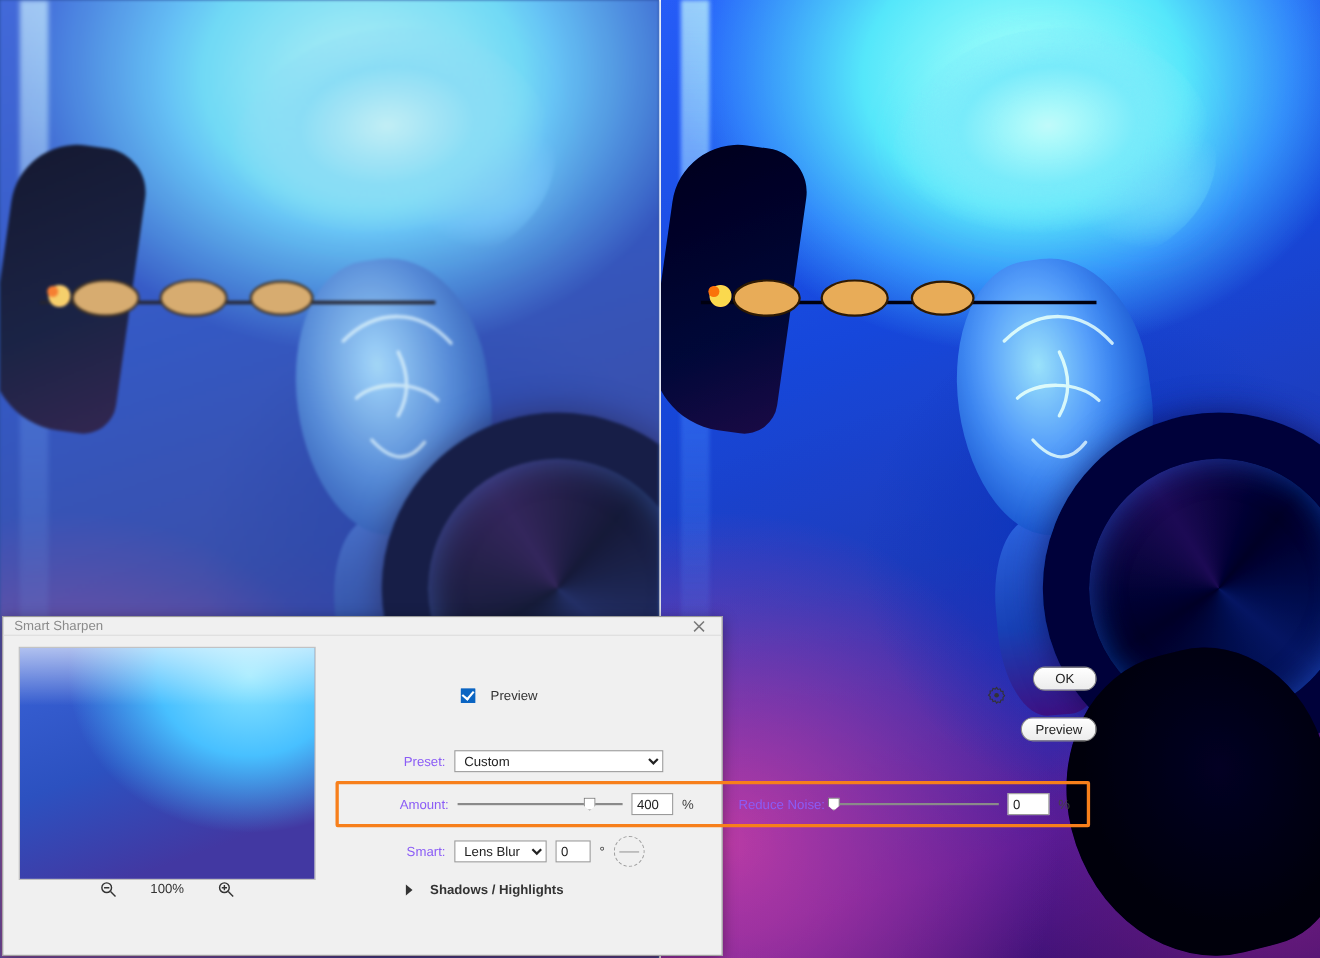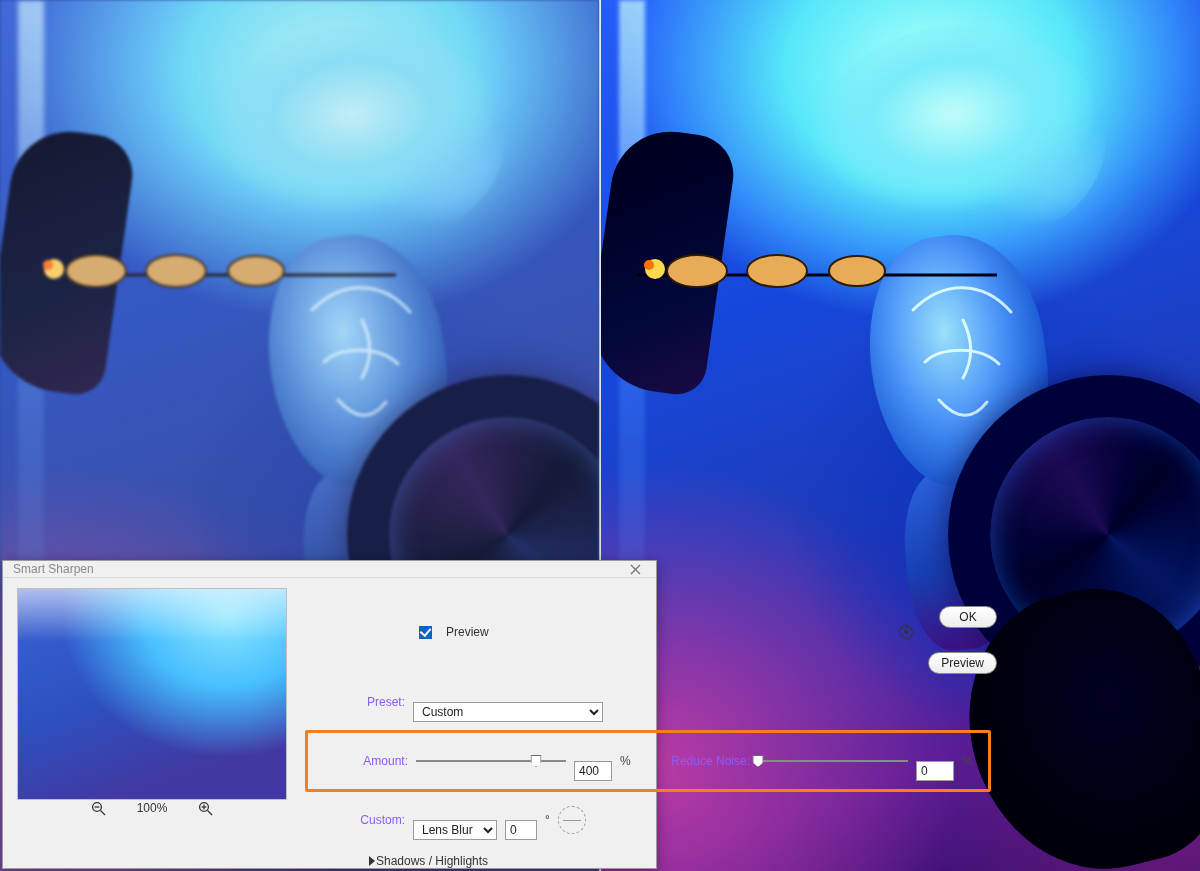--- a/index.html
+++ b/index.html
@@ -114,21 +114,21 @@
     min-width:58px; height:22px; padding:0 12px; border:1px solid #8a8a8a;
     border-radius:11px; background:linear-gradient(#fff,#ececec);
     display:inline-flex; align-items:center; justify-content:center;
     font-size:12px; color:#222; cursor:pointer;margin-top:16px;
   }
   .btn-col { display:flex; flex-direction:column; gap:8px; align-items:flex-end; }
 
   .row { display:flex; align-items:center; gap:8px; }
   .lbl { width:100px; text-align:right; color:#8b5cf6; }
   select, input[type=text] {
-    height:20px; font-size:12px; border:1px solid #9a9a9a; background:#fff; padding:0 4px; color:#222;margin-top:20px;
+    height:20px; font-size:12px; border:1px solid #9a9a9a; background:#fff; padding:0 4px; color:#222;
   }
   .preset-select { width:190px; }
 
   .hl-box {
     border:3px solid #f77f1b; border-radius:2px; padding:8px 8px 8px 0; margin-right:6px;
     display:flex; flex-direction:row; gap:12px;
   }
 
   .slider-row { display:flex; align-items:center; gap:8px; }
   .slider-wrap { position:relative; width:150px; height:16px; }
@@ -142,21 +142,21 @@
   .unit { width:18px; color:#444; }
 
   .remove-select { width:84px; }
   .deg-field { width:32px; }
   .dial {
     width:28px; height:28px; border:1px dashed #a0a0a0; border-radius:50%;
     display:flex; align-items:center; justify-content:center;
   }
   .dial .needle { width:18px; height:1px; background:#9a9a9a; }
 
-  .section-toggle { display:flex; align-items:center; gap:1px; margin:6px 0 0 64px; font-weight:400; }
+  .section-toggle { display:flex; align-items:center; gap:16px; margin:6px 0 0 64px; font-weight:700; }
   .tri { display:inline-block; width:0;height:0;border-top:5px solid transparent;border-bottom:5px solid transparent;border-left:6px solid #333; }
 </style>
 </head>
 <body>
 
 <div class="stage">
   <div class="split">
 
     <div class="pane left">
       <div class="scene"></div>
@@ -304,21 +304,21 @@
             <div class="slider-wrap">
               <div class="track"></div>
                 <div class="thumb" style="left: 0%;"></div>
             </div>
             <input type="text" class="val" value="0" style="">
             <span class="unit">%</span>
           </div>
         </div>
 
         <div class="row">
-          <span class="lbl">Custom:</span>
+          <span class="lbl">Smart:</span>
           <select class="remove-select">
             <option>Lens Blur</option>
           </select>
           <input type="text" class="deg-field" value="0" style="">
           <span>°</span>
           <span class="dial">
               <span class="needle"></span>
             </span>
         </div>
 

